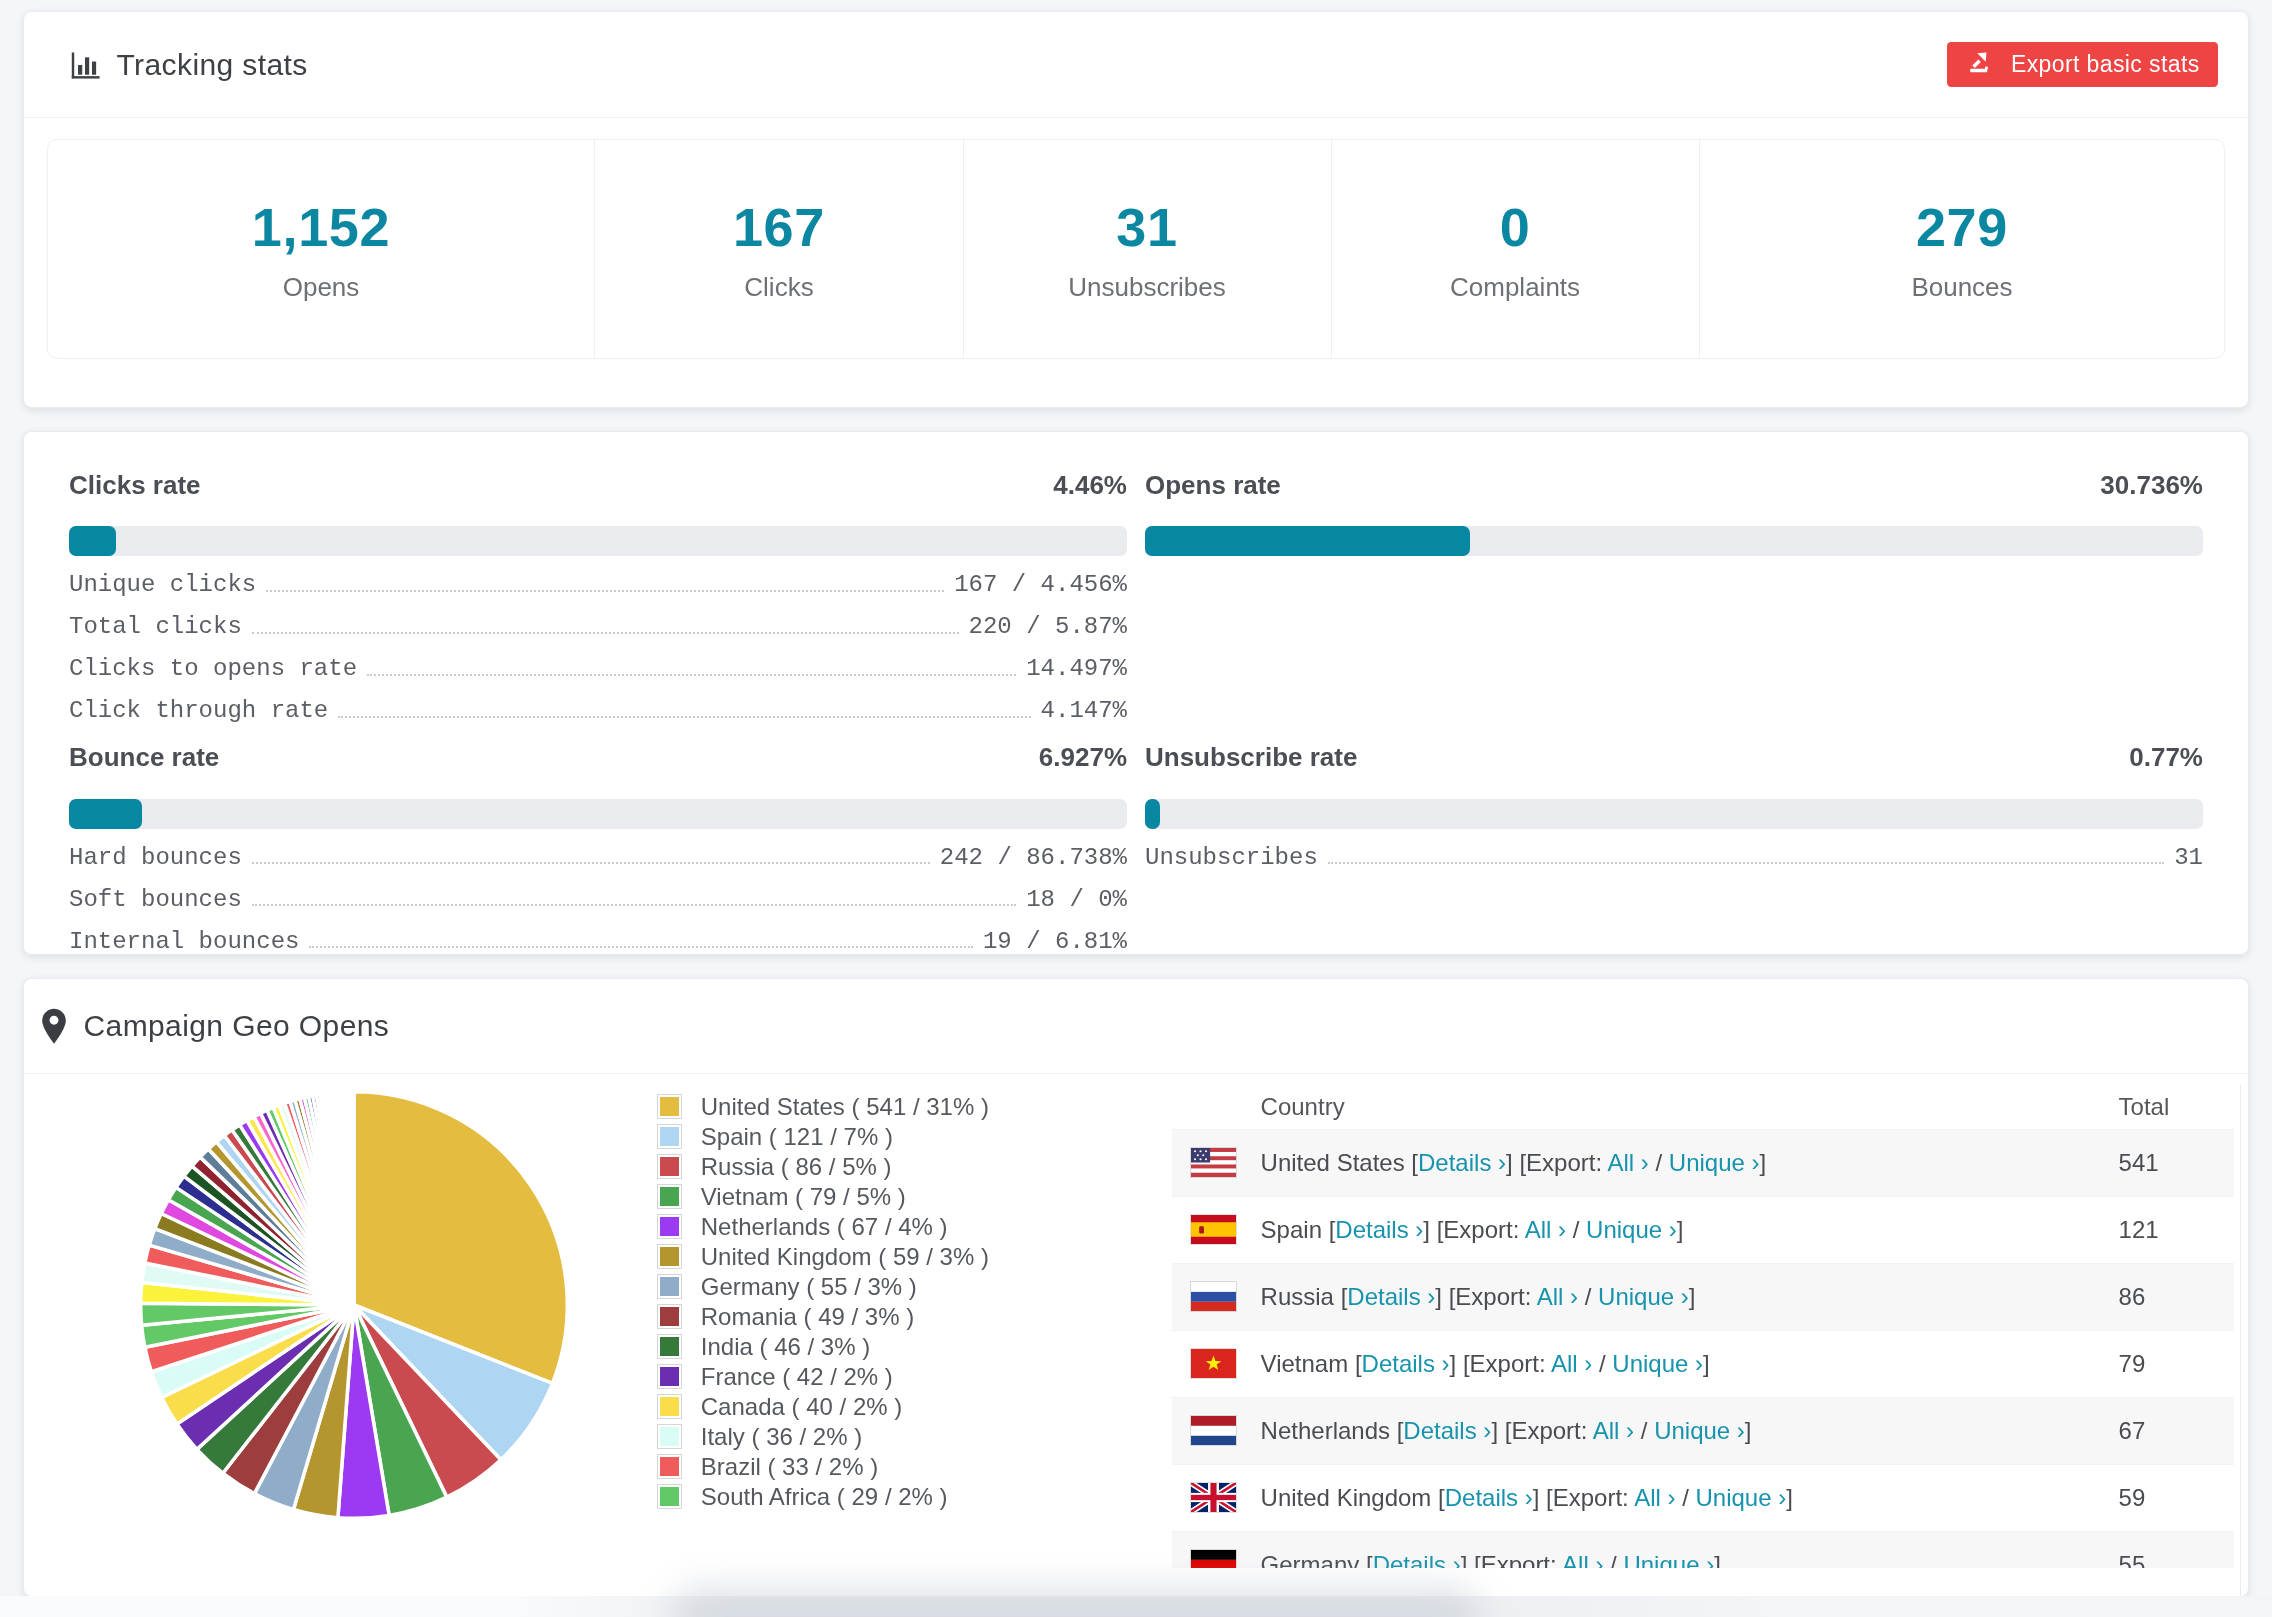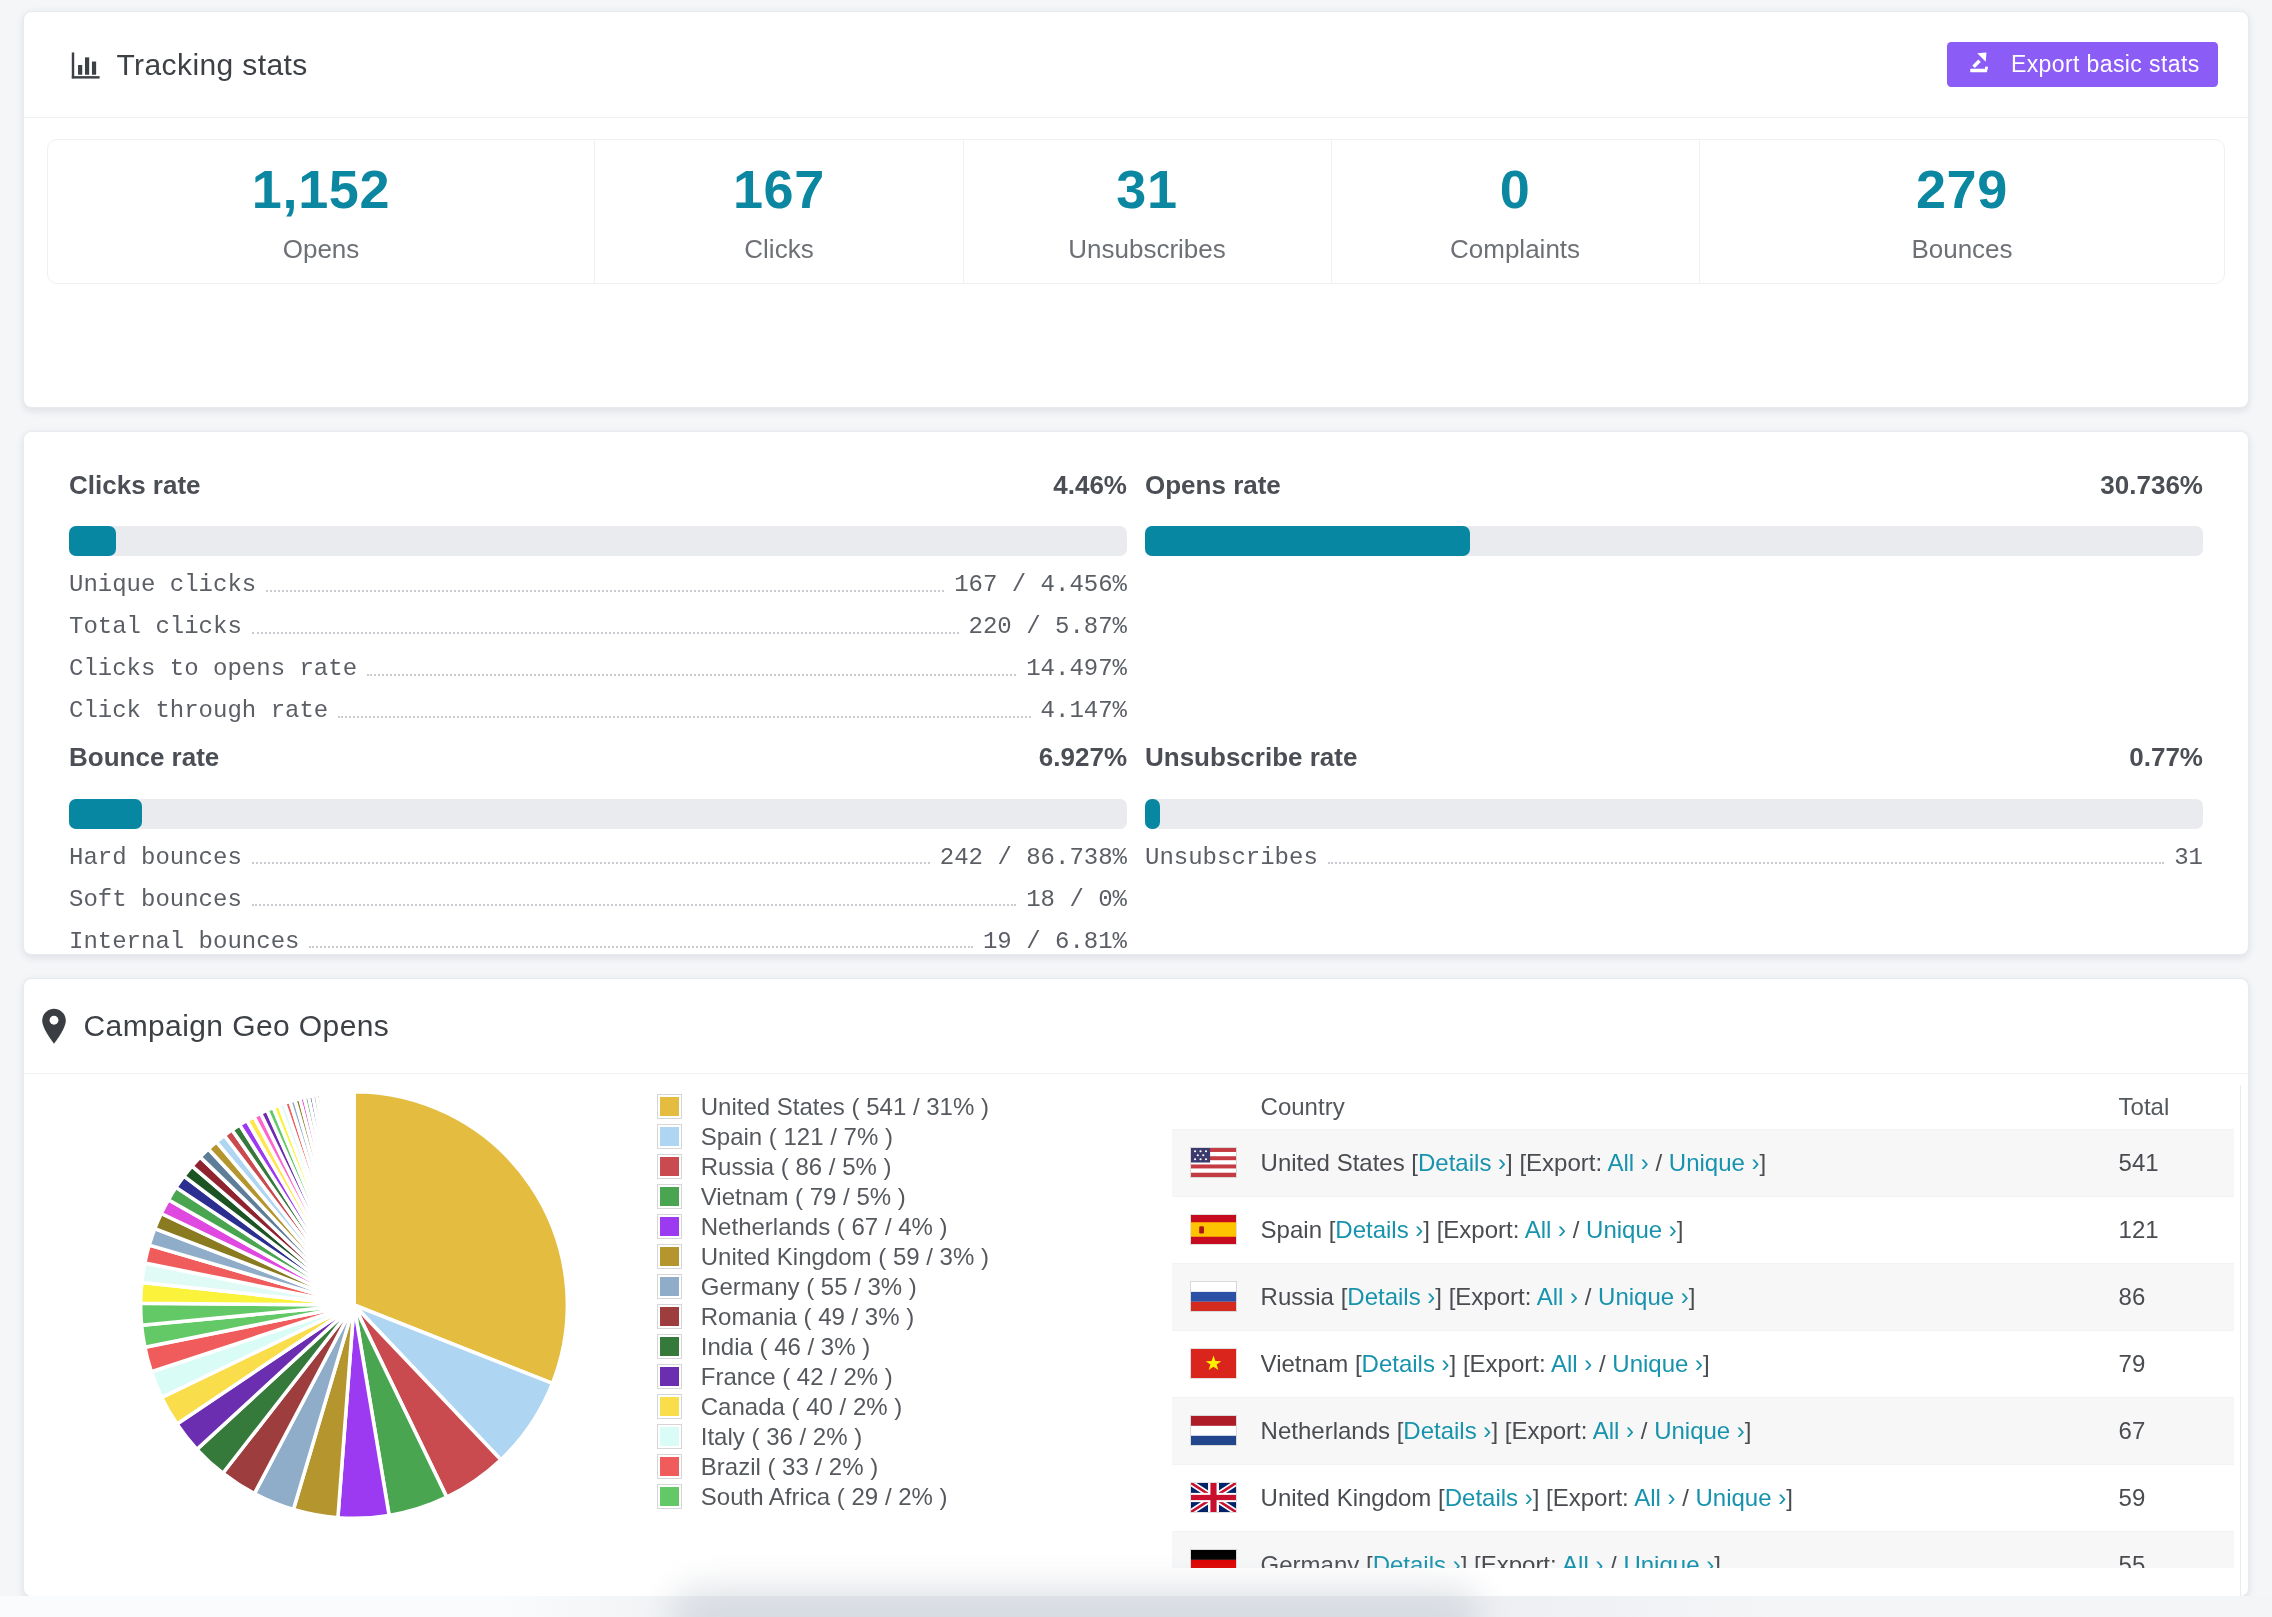--- a/index.html
+++ b/index.html
@@ -9,24 +9,24 @@
     border:0.7px solid #e7eaee; border-radius:8.5px;
     box-shadow:0 2.8px 7px rgba(130,140,155,.20); }
   .card-header { display:flex; align-items:center; height:106px; padding:0 45px;
     border-bottom:1.4px solid #f1f2f4; position:relative; }
   .card-title { font-size:30px; font-weight:400; color:#3d4145; letter-spacing:0.4px; }
   .hicon { display:inline-flex; margin-right:15.5px; }
 
   
   #card-tracking { top:11.3px; height:397px; }
   .export-btn { position:absolute; right:30px; top:30px; height:45px;
-    background:#8b5cf6; color:#fff; border:none; border-radius:4.2px;
+    background:#ef4444; color:#fff; border:none; border-radius:4.2px;
     font-family:inherit; font-size:23px; padding:0 18.4px; display:flex;
     align-items:center; gap:20px; cursor:pointer; letter-spacing:0.4px; }
-  .stats-box { margin:21px 22.6px 0; height:145px; border:1.4px solid #eef0f2;
+  .stats-box { margin:21px 22.6px 0; height:220px; border:1.4px solid #eef0f2;
     border-radius:10px; display:flex; align-items:stretch; }
   .stat-col { display:flex; flex-direction:column; align-items:center;
     justify-content:center; flex:1; }
   .stat-col + .stat-col { border-left:1.4px solid #eef0f2; }
   .stat-col:nth-child(1){ flex:1.49; } .stat-col:nth-child(5){ flex:1.43; }
   .stat-value { font-size:54px; font-weight:700; color:#0c87a2; letter-spacing:0.7px; }
   .stat-label { font-size:26px; color:#6d7175; margin-top:14px; }
 
   
   #card-rates { top:431px; height:524px; }

